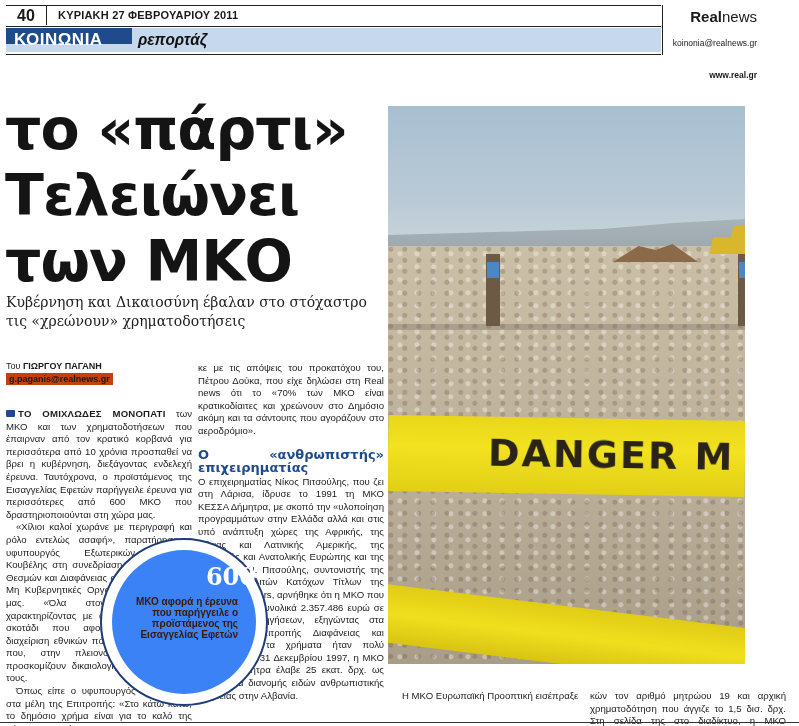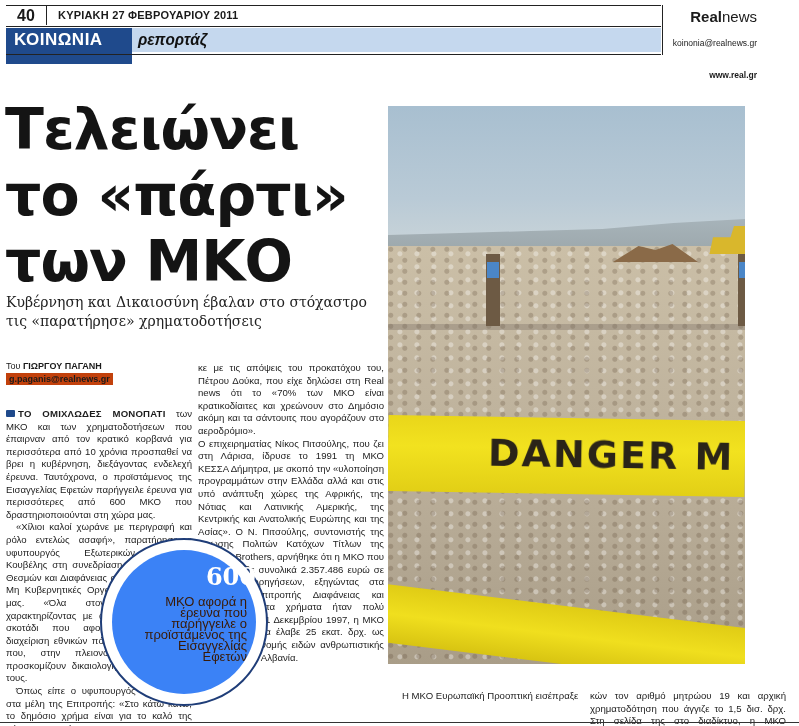--- a/index.html
+++ b/index.html
@@ -4,21 +4,21 @@
 <style>
   html, body { margin:0; padding:0; }
   body { width:799px; height:726px; background:#ffffff; position:relative; overflow:hidden; font-family:"DejaVu Sans", sans-serif; color:#1a1a1a; }
   .abs { position:absolute; }
 
   
   .hdr-top { left:6px; top:5px; width:655px; height:20px; border-top:1.5px solid #222; border-bottom:1px solid #222; }
   .page-num { left:6px; top:6px; width:40px; height:19px; font-family:"Liberation Sans", sans-serif; font-weight:bold; font-size:16px; line-height:19px; text-align:center; border-right:1px solid #222; }
   .date { left:58px; top:6px; height:19px; font-family:"Liberation Sans", sans-serif; font-weight:bold; font-size:11px; line-height:19px; letter-spacing:0.2px; }
   .section-bar { left:6px; top:28px; width:655px; height:24px; background:#c5d8ee; }
-  .section-main { left:6px; top:28px; width:126px; height:36px; background:#1f4a8c; color:#fff; font-family:"Liberation Sans", sans-serif; font-weight:bold; font-size:17px; line-height:24px; padding-left:8px; box-sizing:border-box; letter-spacing:0.5px; }
+  .section-main { left:6px; top:28px; width:126px; height:16px; background:#1f4a8c; color:#fff; font-family:"Liberation Sans", sans-serif; font-weight:bold; font-size:17px; line-height:24px; padding-left:8px; box-sizing:border-box; letter-spacing:0.5px; }
   .section-sub { left:138px; top:28px; height:24px; font-family:"Liberation Sans", sans-serif; font-weight:bold; font-style:italic; font-size:17px; line-height:24px; color:#111; transform:scaleX(0.9); transform-origin:left; }
   .hdr-bottom-line { left:6px; top:54px; width:655px; height:0; border-top:1.5px solid #222; }
   .brand-box { left:662px; top:5px; width:95px; height:50px; border-left:1px solid #222; }
   .brand-name { right:42px; top:8px; font-family:"Liberation Sans", sans-serif; font-size:15px; line-height:18px; }
   .brand-name b { font-weight:bold; }
   .brand-url { right:42px; top:28px; font-family:"Liberation Sans", sans-serif; font-weight:bold; font-size:8.5px; line-height:10px; text-align:right;margin-top:42px; }
   .brand-email { right:42px; top:38px; font-family:"Liberation Sans", sans-serif; font-size:8.5px; line-height:10px; text-align:right; }
 
   
   .headline { left:5px; top:96px; width:380px; font-family:"DejaVu Sans", sans-serif; font-weight:bold; font-size:57px; line-height:66px; letter-spacing:-1px; color:#141414; }
@@ -37,21 +37,21 @@
   .col-left { left:6px; top:408px; width:186px; }
   .col-mid { left:198px; top:362px; width:186px; }
   .lead-mark { display:inline-block; width:9px; height:7px; background:#1f4a8c; border-radius:1px; margin-right:3px; vertical-align:0px; }
   .lead-caps { font-weight:bold; letter-spacing:0.2px; }
   .subhead2 { font-family:"DejaVu Sans", sans-serif; font-weight:bold; font-size:13px; line-height:13px; color:#1f4a8c; margin:10px 0 2px 0; }
 
   
   .callout-ring { left:100px; top:538px; width:168px; height:168px; border-radius:50%; background:#fff; border:2px solid #1f3d78; box-sizing:border-box; }
   .callout { left:112px; top:550px; width:144px; height:144px; border-radius:50%; background:#3b82f6; text-align:right; }
   .callout-num { position:absolute; left:0; right:0; top:12px; font-family:"DejaVu Serif", serif; font-weight:bold; font-size:24px; color:#fff; }
-  .callout-text { position:absolute; left:20px; right:9px; top:46px; font-family:"Liberation Sans", sans-serif; font-weight:normal; font-size:13px; line-height:11px; color:#3a1a05; }
+  .callout-text { position:absolute; left:20px; right:18px; top:46px; font-family:"Liberation Sans", sans-serif; font-weight:bold; font-size:10px; line-height:11px; color:#3a1a05; }
 
   
   .photo { left:388px; top:106px; width:357px; height:558px; overflow:hidden; background:#22c55e; }
   .sky { position:absolute; left:0; top:0; width:100%; height:132px; background:linear-gradient(#a8bfd0 0%, #b9cad6 70%, #c6d2d8 100%); }
   .mountains { position:absolute; left:0; top:105px; width:100%; height:40px; background:linear-gradient(#a9b6bd, #9da8ac); clip-path:polygon(0 60%, 20% 55%, 40% 50%, 60% 45%, 80% 30%, 100% 20%, 100% 100%, 0 100%); }
   .ground { position:absolute; left:0; top:140px; width:100%; height:418px;
     background:
       radial-gradient(circle at 20% 30%, rgba(90,70,50,0.25) 0 2px, transparent 3px) 0 0/14px 11px,
       radial-gradient(circle at 70% 60%, rgba(255,255,255,0.35) 0 2px, transparent 3px) 0 0/17px 13px,
       linear-gradient(#cbbfa7, #b9ad98 60%, #a99d88); }
@@ -80,37 +80,38 @@
 <div class="abs section-bar"></div>
 <div class="abs section-main">ΚΟΙΝΩΝΙΑ</div>
 <div class="abs section-sub">ρεπορτάζ</div>
 <div class="abs hdr-bottom-line"></div>
 <div class="abs brand-box"></div>
 <div class="abs brand-name"><b>Real</b><span>news</span></div>
 <div class="abs brand-url">www.real.gr</div>
 <div class="abs brand-email">koinonia@realnews.gr</div>
 
 <div class="abs headline">
+  <div>το «πάρτι»</div>
   <div>Τελειώνει</div>
-  <div>το «πάρτι»</div>
   <div>των ΜΚΟ</div>
 </div>
-<div class="abs subhead">Κυβέρνηση και Δικαιοσύνη έβαλαν στο στόχαστρο τις «παρατήρησε» χρηματοδοτήσεις</div>
+<div class="abs subhead">Κυβέρνηση και Δικαιοσύνη έβαλαν στο στόχαστρο τις «χρεώνουν» χρηματοδοτήσεις</div>
 
 <div class="abs byline"><span>Του</span> <b>ΓΙΩΡΓΟΥ ΠΑΓΑΝΗ</b></div>
 <div class="abs email-tag">g.paganis@realnews.gr</div>
 
 <div class="abs col col-left">
   <p><span class="lead-mark"></span><span class="lead-caps">ΤΟ ΟΜΙΧΛΩΔΕΣ ΜΟΝΟΠΑΤΙ</span> <span>των ΜΚΟ και των χρηματοδοτήσεων που έπαιρναν από τον κρατικό κορβανά για περισσότερα από 10 χρόνια προσπαθεί να βρει η κυβέρνηση, διεξάγοντας ενδελεχή έρευνα. Ταυτόχρονα, ο προϊστάμενος της Εισαγγελίας Εφετών παρήγγειλε έρευνα για περισσότερες από 600 ΜΚΟ που δραστηριοποιούνται στη χώρα μας.</span></p>
   <p class="indent" style="padding-right:0;">«Χίλιοι καλοί χωράνε με περιγραφή και ρόλο εντελώς ασαφή», παρατήρησε ο υφυπουργός Εξωτερικών Σπύρος Κουβέλης στη συνεδρίαση της Επιτροπής Θεσμών και Διαφάνειας αναφερόμενος στις Μη Κυβερνητικές Οργανώσεις της χώρας μας. «Όλα στον αέρα», είπε, χαρακτηρίζοντας με αυτόν τον τρόπο το σκοτάδι που αφορά την ελεύθερη διαχείριση εθνικών πόρων από εθελοντές, που, στην πλειονότητά τους, δεν προσκομίζουν δικαιολογητικά για το έργο τους.</p>
   <p class="indent">Όπως είπε ο υφυπουργός Εξωτερικών στα μέλη της Επιτροπής: «Στο κάτω κάτω, το δημόσιο χρήμα είναι για το καλό της χώρας. Μπορεί να</p>
 </div>
 
 <div class="abs col col-mid">
   <p>κε με τις απόψεις του προκατόχου του, Πέτρου Δούκα, που είχε δηλώσει στη Real news ότι το «70% των ΜΚΟ είναι κρατικοδίαιτες και χρεώνουν στο Δημόσιο ακόμη και τα σάντουιτς που αγοράζουν στο αεροδρόμιο».</p>
+  <div class="subhead2">Ο «ανθρωπιστής» επιχειρηματίας</div>
   <p>Ο επιχειρηματίας Νίκος Πιτσούλης, που ζει στη Λάρισα, ίδρυσε το 1991 τη ΜΚΟ ΚΕΣΣΑ Δήμητρα, με σκοπό την «υλοποίηση προγραμμάτων στην Ελλάδα αλλά και στις υπό ανάπτυξη χώρες της Αφρικής, της Νότιας και Λατινικής Αμερικής, της Κεντρικής και Ανατολικής Ευρώπης και της Ασίας». Ο Ν. Πιτσούλης, συντονιστής της Ένωσης Πολιτών Κατόχων Τίτλων της Lehman Brothers, αρνήθηκε ότι η ΜΚΟ που ίδρυσε έλαβε συνολικά 2.357.486 ευρώ σε μορφή επιχορηγήσεων, εξηγώντας στα μέλη της Επιτροπής Διαφάνειας και Θεσμών ότι τα χρήματα ήταν πολύ λιγότερα. Στις 31 Δεκεμβρίου 1997, η ΜΚΟ ΚΕΣΣΑ Δήμητρα έλαβε 25 εκατ. δρχ. ως προμήθεια διανομής ειδών ανθρωπιστικής βοήθειας στην Αλβανία.</p>
 </div>
 
 <div class="abs callout-ring"></div>
 <div class="abs callout">
   <div class="callout-num">600</div>
   <div class="callout-text">ΜΚΟ αφορά η έρευνα που παρήγγειλε ο προϊστάμενος της Εισαγγελίας Εφετών</div>
 </div>
 
 <div class="abs photo">

